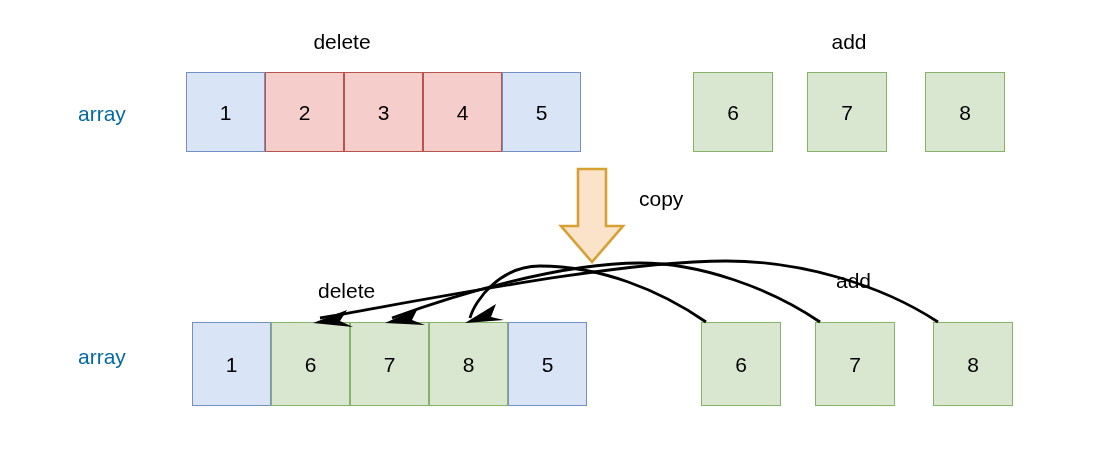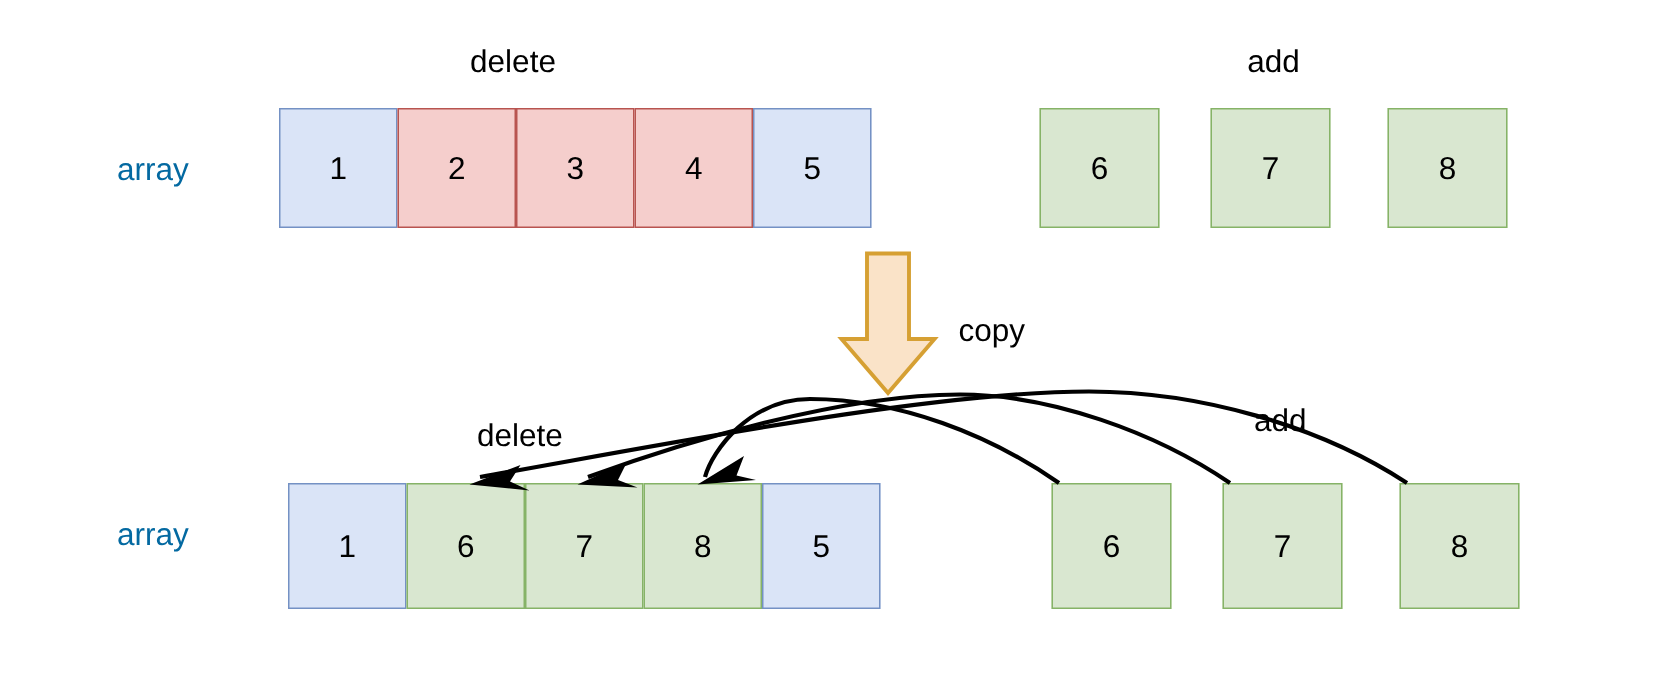--- a/index.html
+++ b/index.html
@@ -80,21 +80,21 @@
   <div class="cell cell-blue" style="left:186px; top:72px; width:79px; height:80px;">1</div>
   <div class="cell cell-red" style="left:265px; top:72px; width:79px; height:80px;">2</div>
   <div class="cell cell-red" style="left:344px; top:72px; width:79px; height:80px;">3</div>
   <div class="cell cell-red" style="left:423px; top:72px; width:79px; height:80px;">4</div>
   <div class="cell cell-blue" style="left:502px; top:72px; width:79px; height:80px;">5</div>
 
   <div class="cell cell-green" style="left:693px; top:72px; width:80px; height:80px;">6</div>
   <div class="cell cell-green" style="left:807px; top:72px; width:80px; height:80px;">7</div>
   <div class="cell cell-green" style="left:925px; top:72px; width:80px; height:80px;">8</div>
 
-  <div class="cap-label" style="left:639px; top:210px;">copy</div>
+  <div class="cap-label" style="left:639px; top:188px;">copy</div>
 
   <div class="cap-label" style="left:318px; top:280px;">delete</div>
   <div class="cap-label" style="left:836px; top:270px;">add</div>
 
   <div class="side-label" style="left:78px; top:346px;">array</div>
 
   <div class="cell cell-blue" style="left:192px; top:322px; width:79px; height:84px;">1</div>
   <div class="cell cell-green" style="left:271px; top:322px; width:79px; height:84px;">6</div>
   <div class="cell cell-green" style="left:350px; top:322px; width:79px; height:84px;">7</div>
   <div class="cell cell-green" style="left:429px; top:322px; width:79px; height:84px;">8</div>

